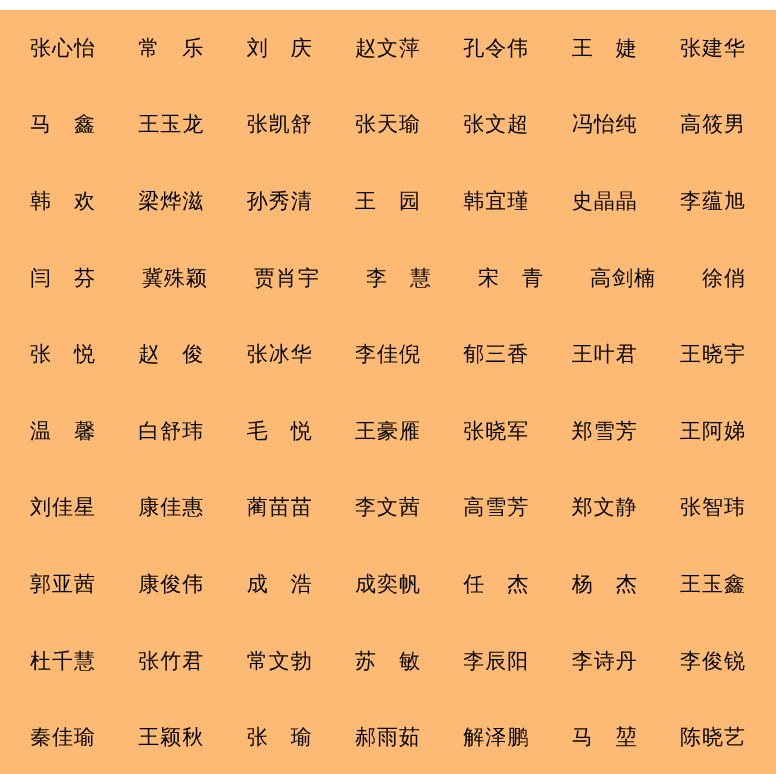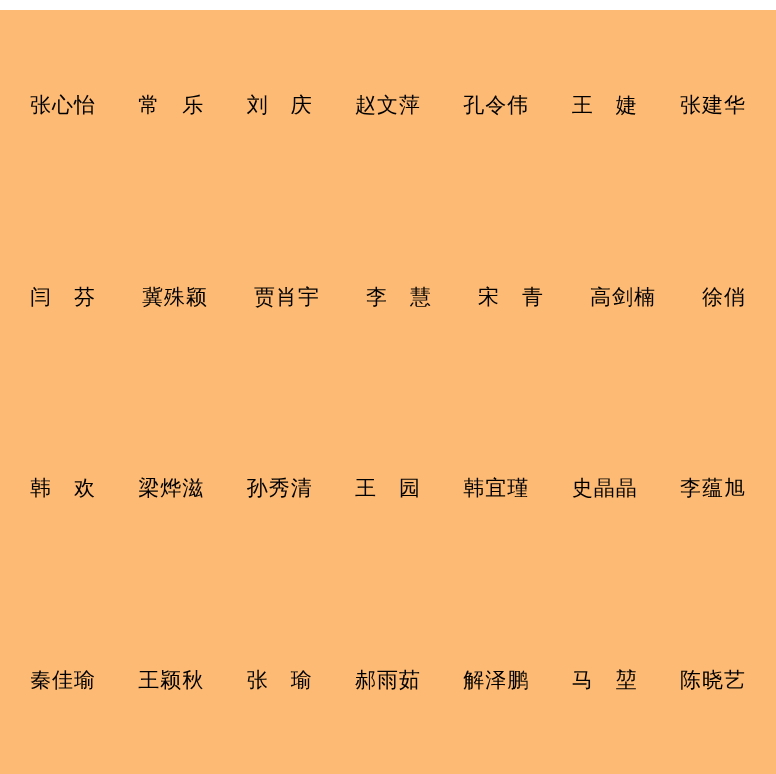--- a/index.html
+++ b/index.html
@@ -50,36 +50,90 @@
       <div class="name-row">
         <span class="name-cell">张心怡</span>
         <span class="name-cell">常　乐</span>
         <span class="name-cell">刘　庆</span>
         <span class="name-cell">赵文萍</span>
         <span class="name-cell">孔令伟</span>
         <span class="name-cell">王　婕</span>
         <span class="name-cell">张建华</span>
       </div>
       <div class="name-row">
+        <span class="name-cell">马　鑫</span>
+        <span class="name-cell">王玉龙</span>
+        <span class="name-cell">张凯舒</span>
+        <span class="name-cell">张天瑜</span>
+        <span class="name-cell">张文超</span>
+        <span class="name-cell">冯怡纯</span>
+        <span class="name-cell">高筱男</span>
+      </div>
+      <div class="name-row">
+        <span class="name-cell">韩　欢</span>
+        <span class="name-cell">梁烨滋</span>
+        <span class="name-cell">孙秀清</span>
+        <span class="name-cell">王　园</span>
+        <span class="name-cell">韩宜瑾</span>
+        <span class="name-cell">史晶晶</span>
+        <span class="name-cell">李蕴旭</span>
+      </div>
+      <div class="name-row">
         <span class="name-cell">闫　芬</span>
         <span class="name-cell">冀殊颖</span>
         <span class="name-cell">贾肖宇</span>
         <span class="name-cell">李　慧</span>
         <span class="name-cell">宋　青</span>
         <span class="name-cell">高剑楠</span>
         <span class="name-cell">徐俏</span>
       </div>
       <div class="name-row">
-        <span class="name-cell">韩　欢</span>
-        <span class="name-cell">梁烨滋</span>
-        <span class="name-cell">孙秀清</span>
-        <span class="name-cell">王　园</span>
-        <span class="name-cell">韩宜瑾</span>
-        <span class="name-cell">史晶晶</span>
-        <span class="name-cell">李蕴旭</span>
+        <span class="name-cell">张　悦</span>
+        <span class="name-cell">赵　俊</span>
+        <span class="name-cell">张冰华</span>
+        <span class="name-cell">李佳倪</span>
+        <span class="name-cell">郁三香</span>
+        <span class="name-cell">王叶君</span>
+        <span class="name-cell">王晓宇</span>
+      </div>
+      <div class="name-row">
+        <span class="name-cell">温　馨</span>
+        <span class="name-cell">白舒玮</span>
+        <span class="name-cell">毛　悦</span>
+        <span class="name-cell">王豪雁</span>
+        <span class="name-cell">张晓军</span>
+        <span class="name-cell">郑雪芳</span>
+        <span class="name-cell">王阿娣</span>
+      </div>
+      <div class="name-row">
+        <span class="name-cell">刘佳星</span>
+        <span class="name-cell">康佳惠</span>
+        <span class="name-cell">蔺苗苗</span>
+        <span class="name-cell">李文茜</span>
+        <span class="name-cell">高雪芳</span>
+        <span class="name-cell">郑文静</span>
+        <span class="name-cell">张智玮</span>
+      </div>
+      <div class="name-row">
+        <span class="name-cell">郭亚茜</span>
+        <span class="name-cell">康俊伟</span>
+        <span class="name-cell">成　浩</span>
+        <span class="name-cell">成奕帆</span>
+        <span class="name-cell">任　杰</span>
+        <span class="name-cell">杨　杰</span>
+        <span class="name-cell">王玉鑫</span>
+      </div>
+      <div class="name-row">
+        <span class="name-cell">杜千慧</span>
+        <span class="name-cell">张竹君</span>
+        <span class="name-cell">常文勃</span>
+        <span class="name-cell">苏　敏</span>
+        <span class="name-cell">李辰阳</span>
+        <span class="name-cell">李诗丹</span>
+        <span class="name-cell">李俊锐</span>
       </div>
       <div class="name-row">
         <span class="name-cell">秦佳瑜</span>
         <span class="name-cell">王颖秋</span>
         <span class="name-cell">张　瑜</span>
         <span class="name-cell">郝雨茹</span>
         <span class="name-cell">解泽鹏</span>
         <span class="name-cell">马　堃</span>
         <span class="name-cell">陈晓艺</span>
       </div>

